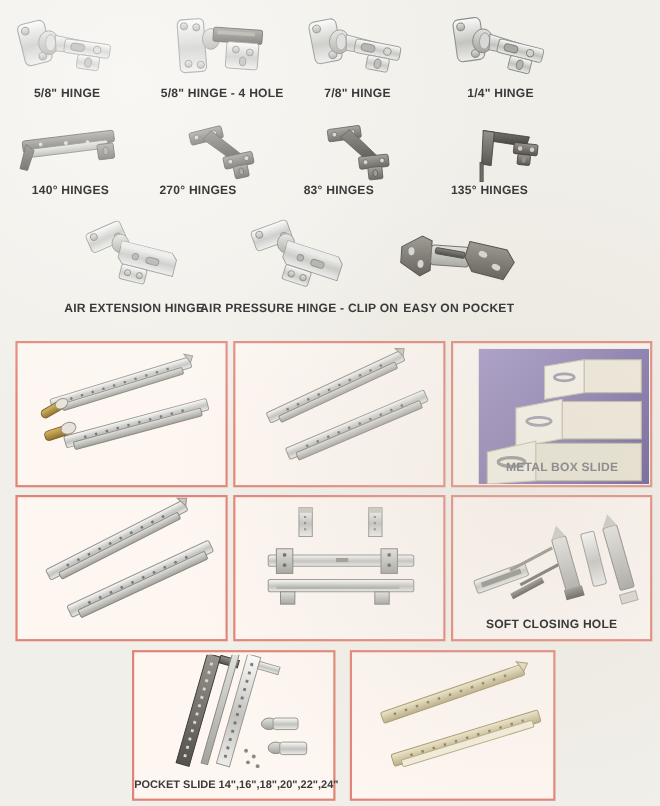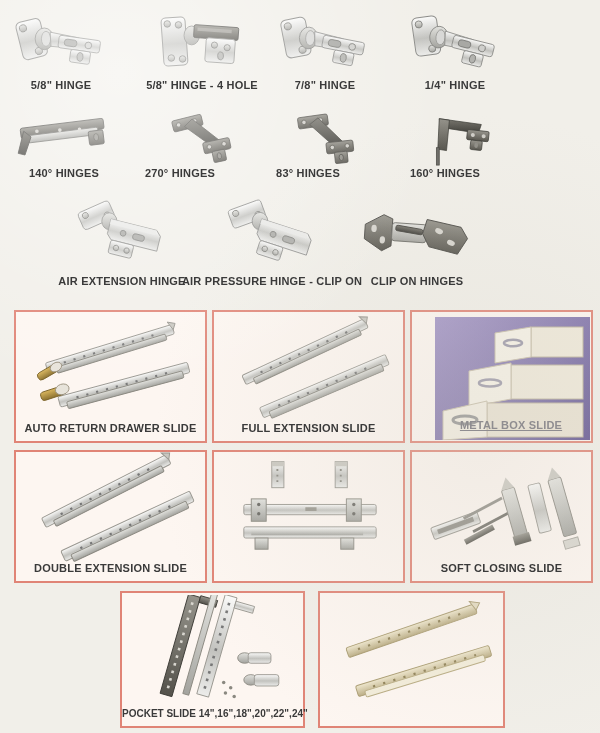--- a/index.html
+++ b/index.html
@@ -10,21 +10,21 @@
                radial-gradient(circle at 80% 60%, rgba(220,216,205,.35), transparent 50%);}
   .cell{position:absolute;text-align:center;}
   .cell svg{display:block;margin:0 auto;}
   .plabel{position:absolute;left:50%;transform:translateX(-50%);bottom:0;
     white-space:nowrap;font-weight:bold;font-size:11px;color:#3a3a3a;letter-spacing:.2px;z-index:3;}
   .box{position:absolute;box-sizing:border-box;background:#fdf6f1;border:2px solid #e08476;}
   .pimg{position:absolute;}
   .blabel{position:absolute;left:0;right:0;bottom:7px;text-align:center;white-space:nowrap;
     font-weight:bold;font-size:11px;color:#3a3a3a;letter-spacing:.2px;z-index:3;}
   .blabel.small{font-size:10px;letter-spacing:0;}
-  .blabel.photo-label{color:#8f8d90;bottom:10px;left:23px;right:4px;text-decoration:underline;}
+  .blabel.photo-label{color:#8f8d90;bottom:10px;left:23px;right:4px;}
   .defs-holder{position:absolute;width:0;height:0;overflow:hidden;}
 </style>
 </head>
 <body>
 
 <svg class="defs-holder" aria-hidden="true">
   <defs>
     <linearGradient id="gMB" x1="0" y1="0" x2="0" y2="1">
       <stop offset="0" stop-color="#fbfbfa"></stop>
         <stop offset=".55" stop-color="#c2c2be"></stop>
@@ -334,80 +334,77 @@
   <div class="cell" style="left:253px;top:110px;width:110px;height:69px;">
     <svg width="98" height="54" style="margin-left:26px;transform:rotate(6deg)">
         <use href="#s-hV"></use>
       </svg>
     <div class="plabel">83° HINGES</div>
   </div>
   <div class="cell" style="left:390px;top:110px;width:110px;height:69px;">
     <svg width="86" height="58" style="margin-left:28px">
         <use href="#s-hL"></use>
       </svg>
-    <div class="plabel">160° HINGES</div>
+    <div class="plabel">135° HINGES</div>
   </div>
 
   <div class="cell" style="left:62px;top:196px;width:120px;height:91px;">
     <svg width="108" height="74">
         <use href="#s-air"></use>
       </svg>
     <div class="plabel">AIR EXTENSION HINGE</div>
   </div>
   <div class="cell" style="left:207px;top:196px;width:130px;height:91px;">
     <svg width="112" height="76" style="transform:rotate(4deg)">
         <use href="#s-air"></use>
       </svg>
     <div class="plabel">AIR PRESSURE HINGE - CLIP ON</div>
   </div>
   <div class="cell" style="left:357px;top:196px;width:120px;height:91px;">
     <svg width="116" height="56" style="margin-top:12px">
         <use href="#s-easy"></use>
       </svg>
-    <div class="plabel">CLIP ON HINGES</div>
+    <div class="plabel">EASY ON POCKET</div>
   </div>
 
   <div class="box" style="left:14px;top:310px;width:193px;height:133px;">
     <svg class="pimg" style="left:10px;top:6px;" width="172" height="100">
         <use href="#s-slides"></use>
       </svg>
     <svg class="pimg" style="left:16px;top:48px;" width="52" height="50">
         <use href="#s-clips"></use>
       </svg>
-    <div class="blabel">AUTO RETURN DRAWER SLIDE</div>
   </div>
   <div class="box" style="left:212px;top:310px;width:193px;height:133px;">
     <svg class="pimg" style="left:10px;top:8px;transform:rotate(-8deg);" width="172" height="102">
         <use href="#s-slides"></use>
       </svg>
-    <div class="blabel">FULL EXTENSION SLIDE</div>
   </div>
   <div class="box" style="left:410px;top:310px;width:183px;height:133px;">
     <svg class="pimg" style="left:23px;top:5px;" width="155" height="123">
         <use href="#s-mbox"></use>
       </svg>
     <div class="blabel photo-label">METAL BOX SLIDE</div>
   </div>
 
   <div class="box" style="left:14px;top:450px;width:193px;height:133px;">
     <svg class="pimg" style="left:8px;top:6px;transform:rotate(-10deg);" width="176" height="106">
         <use href="#s-slides"></use>
       </svg>
-    <div class="blabel">DOUBLE EXTENSION SLIDE</div>
   </div>
   <div class="box" style="left:212px;top:450px;width:193px;height:133px;">
     <svg class="pimg" style="left:12px;top:4px;" width="168" height="110">
         <use href="#s-kbd"></use>
       </svg>
   </div>
   <div class="box" style="left:410px;top:450px;width:183px;height:133px;">
     <svg class="pimg" style="left:10px;top:6px;" width="163" height="106">
         <use href="#s-soft"></use>
       </svg>
-    <div class="blabel">SOFT CLOSING SLIDE</div>
+    <div class="blabel">SOFT CLOSING HOLE</div>
   </div>
 
   <div class="box" style="left:120px;top:591px;width:185px;height:137px;">
     <svg class="pimg" style="left:5px;top:2px;" width="175" height="112">
         <use href="#s-pocket"></use>
       </svg>
     <div class="blabel small">POCKET SLIDE 14",16",18",20",22",24"</div>
   </div>
   <div class="box" style="left:318px;top:591px;width:187px;height:137px;">
     <svg class="pimg" style="left:6px;top:8px;" width="175" height="104">

